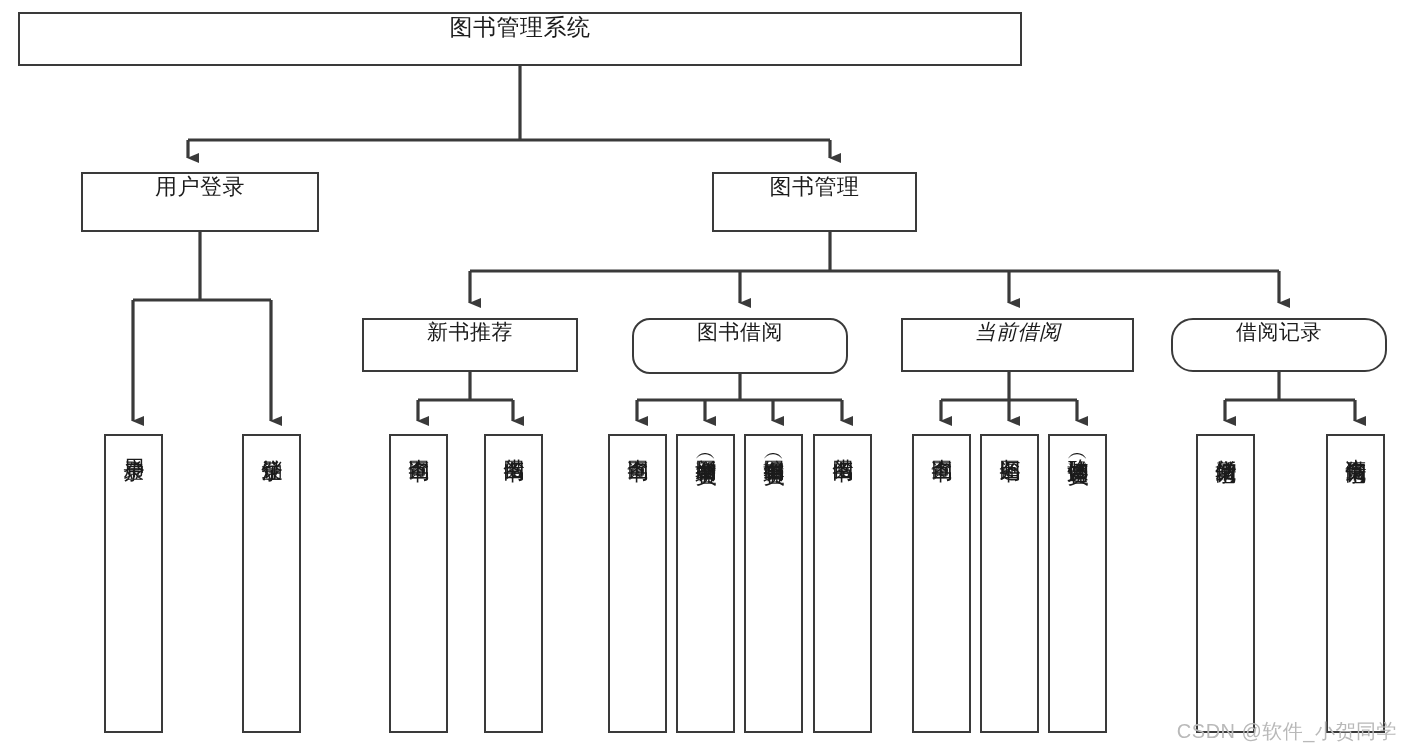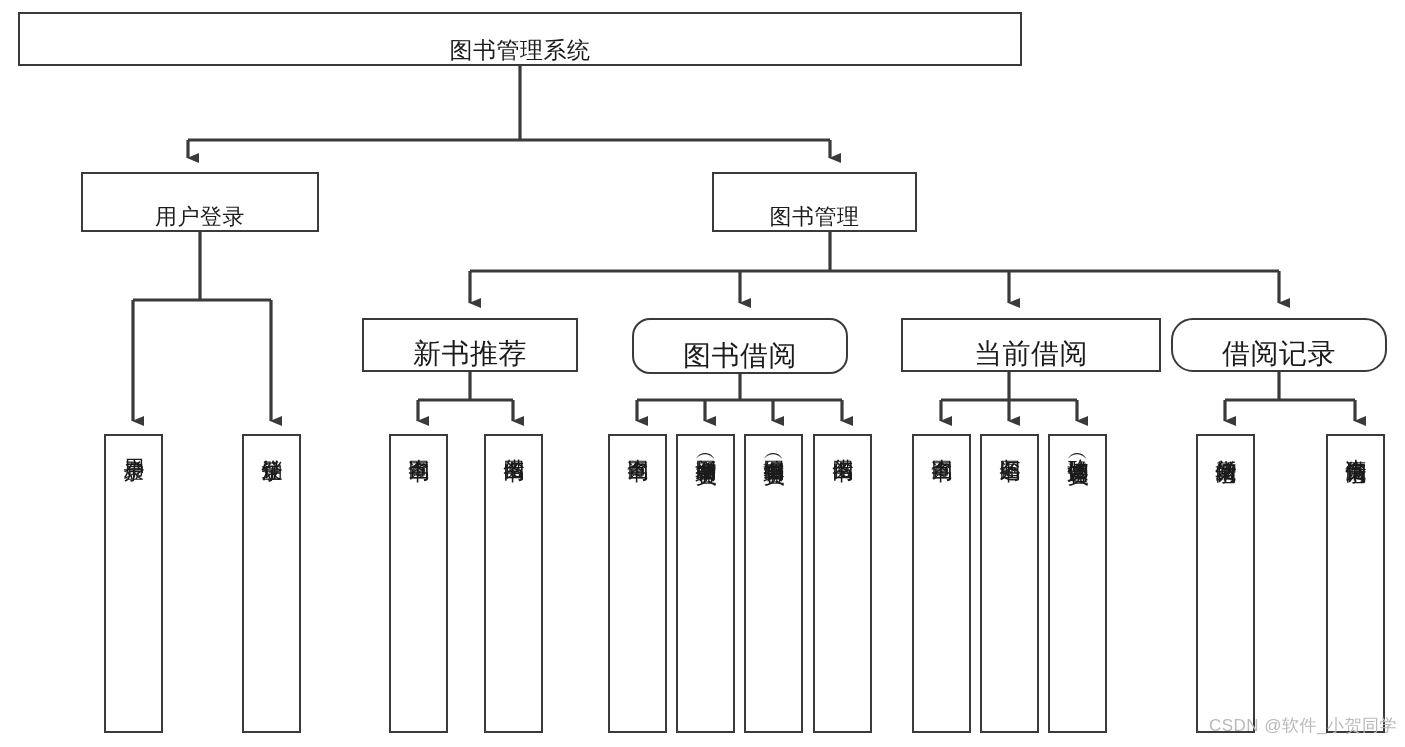--- a/index.html
+++ b/index.html
@@ -25,50 +25,50 @@
     width: 1405px;
     height: 747px;
     pointer-events: none;
   }
   .node {
     position: absolute;
     box-sizing: border-box;
     border: 2px solid #3a3a3a;
     background: #ffffff;
     display: flex;
-    align-items: flex-end;
+    align-items: flex-start;
     justify-content: center;
     color: #1b1b1b;
   }
   .node .label {
     display: block;
     text-align: center;
     line-height: 1.18;
     letter-spacing: 0.5px;
   }
   .node-root .label   { font-size: 23px; }
   .node-level1 .label { font-size: 22px; }
-  .node-level2 .label { font-size: 28px; }
+  .node-level2 .label { font-size: 21px; }
   .node-leaf {
     align-items: flex-start;
     padding-top: 6px;
   }
   .node-leaf .label {
     writing-mode: vertical-rl;
     text-orientation: upright;
     font-size: 21px;
     line-height: 1.28;
     letter-spacing: 1px;
     white-space: nowrap;
   }
   #watermark {
     position: absolute;
     right: 8px;
-    bottom: 10px;
-    font-size: 17px;
+    bottom: 2px;
+    font-size: 20px;
     color: #b9b9b9;
     letter-spacing: 0.5px;
     user-select: none;
     white-space: nowrap;
     margin-top: 22px;
   }
 </style>
 </head>
 <body>
 
@@ -134,21 +134,21 @@
   <div class="node node-level1" style="left:712px; top:172px; width:205px; height:60px;">
     <span class="label">图书管理</span>
   </div>
 
   <div class="node node-level2" style="left:362px; top:318px; width:216px; height:54px;">
     <span class="label">新书推荐</span>
   </div>
   <div class="node node-level2" style="left:632px; top:318px; width:216px; height:56px;border-radius:18px;">
     <span class="label">图书借阅</span>
   </div>
-  <div class="node node-level2" style="left:901px; top:318px; width:260px; height:54px;">
+  <div class="node node-level2" style="left:901px; top:318px; width:233px; height:54px;font-style:italic;">
     <span class="label">当前借阅</span>
   </div>
   <div class="node node-level2" style="left:1171px; top:318px; width:216px; height:54px;border-radius:22px;">
     <span class="label">借阅记录</span>
   </div>
 
   <div class="node node-leaf" style="left:104px; top:434px; width:59px; height:299px;">
     <span class="label">用户登录</span>
   </div>
   <div class="node node-leaf" style="left:242px; top:434px; width:59px; height:299px;">

